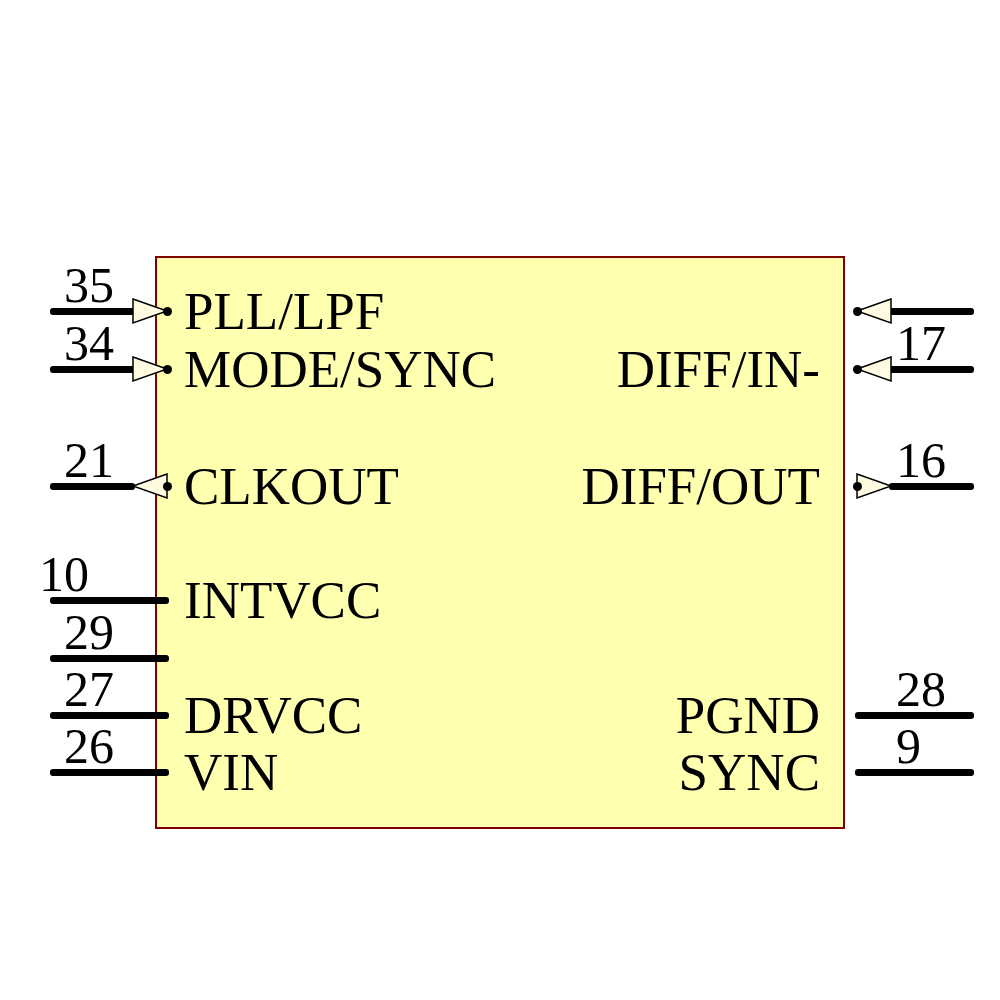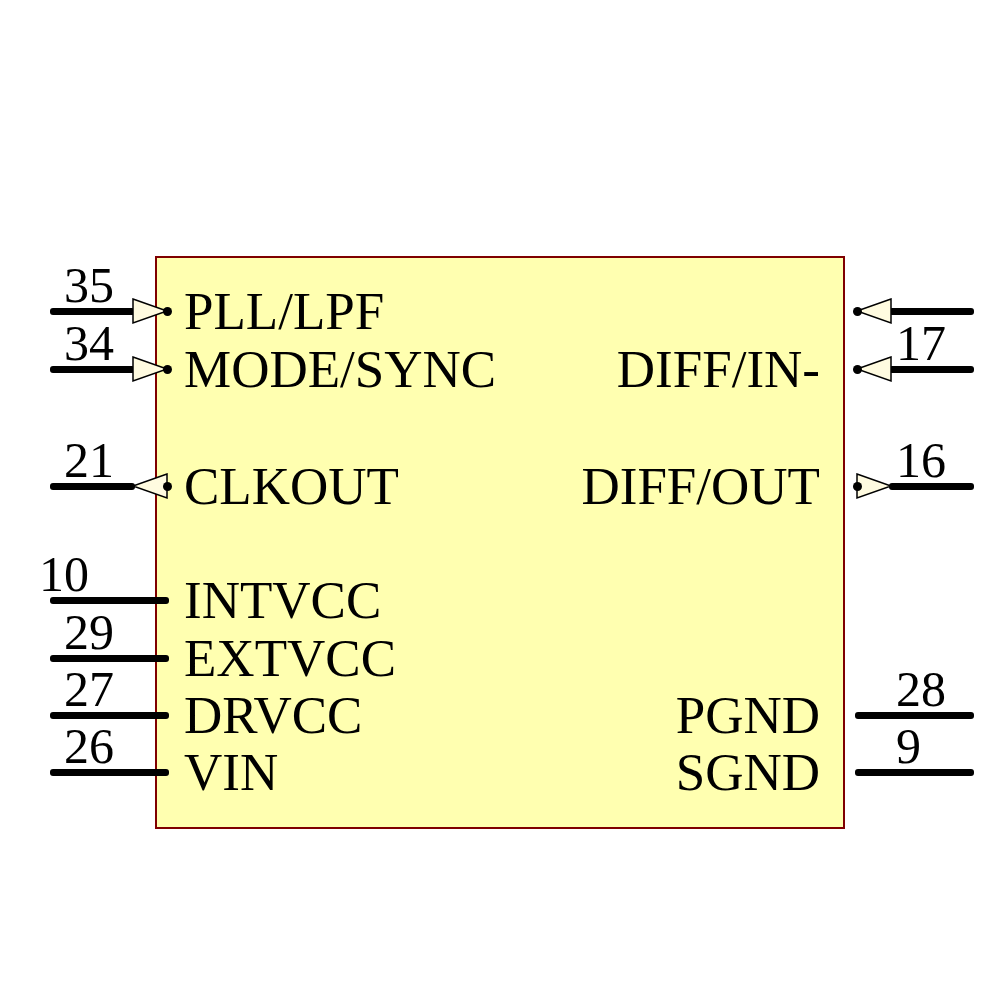--- a/index.html
+++ b/index.html
@@ -86,21 +86,20 @@
       <div class="pin-label" style="left: 172px; top: 457px; text-align: left;">CLKOUT</div>
       <svg class="pin-arrow" width="36" height="30" style="left: 120px; top: 471px;">
         <polygon points="35,3 1,15 35,27"></polygon>
       </svg>
       <div class="pin-dot" style="left: 151px; top: 482px;"></div>
       <div class="pin-wire" style="left: 38px; top: 597px; width: 119px;"></div>
       <div class="pin-number" style="left: 27px; top: 549px; width: 100px; text-align: left;">10</div>
       <div class="pin-label" style="left: 172px; top: 571px; text-align: left;">INTVCC</div>
       <div class="pin-wire" style="left: 38px; top: 655px; width: 119px;"></div>
       <div class="pin-number" style="left: 27px; top: 607px; width: 100px; text-align: center;">29</div>
-      <div class="pin-label" style="left: 172px; top: 629px; text-align: left;">EXTVCC</div>
       <div class="pin-wire" style="left: 38px; top: 712px; width: 119px;"></div>
       <div class="pin-number" style="left: 27px; top: 664px; width: 100px; text-align: center;">27</div>
       <div class="pin-label" style="left: 172px; top: 686px; text-align: center;">DRVCC</div>
       <div class="pin-wire" style="left: 38px; top: 769px; width: 119px;"></div>
       <div class="pin-number" style="left: 27px; top: 721px; width: 100px; text-align: center;">26</div>
       <div class="pin-label" style="left: 172px; top: 743px; text-align: right;">VIN</div>
       <div class="pin-wire" style="left: 877px; top: 308px; width: 85px;"></div>
       <svg class="pin-arrow" width="36" height="30" style="left: 844px; top: 296px;">
         <polygon points="35,3 1,15 35,27"></polygon>
       </svg>
@@ -117,15 +116,15 @@
       <div class="pin-label" style="right: 192px; top: 457px; text-align: center;">DIFF/OUT</div>
       <svg class="pin-arrow" width="36" height="30" style="left: 844px; top: 471px;">
         <polygon points="1,3 35,15 1,27"></polygon>
       </svg>
       <div class="pin-dot" style="left: 841px; top: 482px;"></div>
       <div class="pin-wire" style="left: 843px; top: 712px; width: 119px;"></div>
       <div class="pin-number" style="left: 884px; top: 664px; width: 110px; text-align: left;">28</div>
       <div class="pin-label" style="right: 192px; top: 686px; text-align: center;">PGND</div>
       <div class="pin-wire" style="left: 843px; top: 769px; width: 119px;"></div>
       <div class="pin-number" style="left: 884px; top: 721px; width: 110px; text-align: left;">9</div>
-      <div class="pin-label" style="right: 192px; top: 743px; text-align: right;">SGND</div>
+      <div class="pin-label" style="right: 192px; top: 743px; text-align: right;">SYNC</div>
     </div>
 </div>
 
 </body></html>

